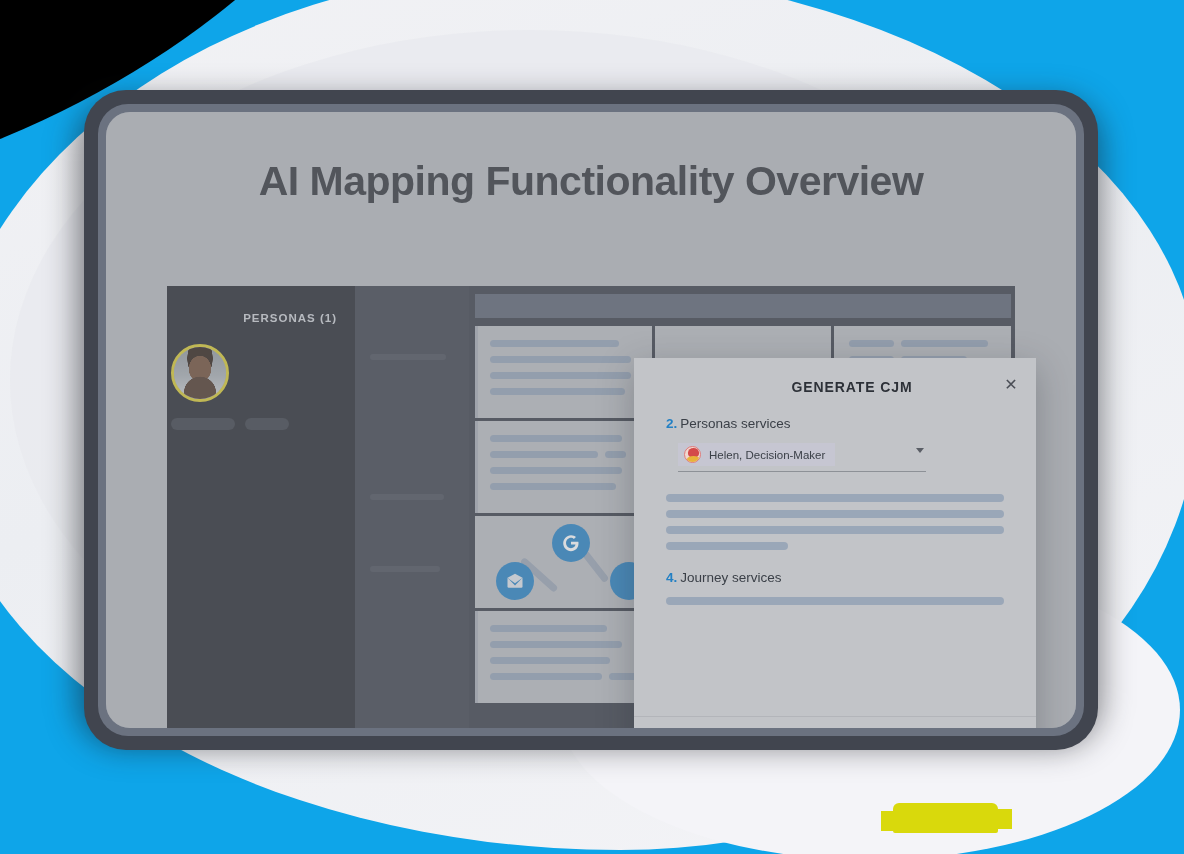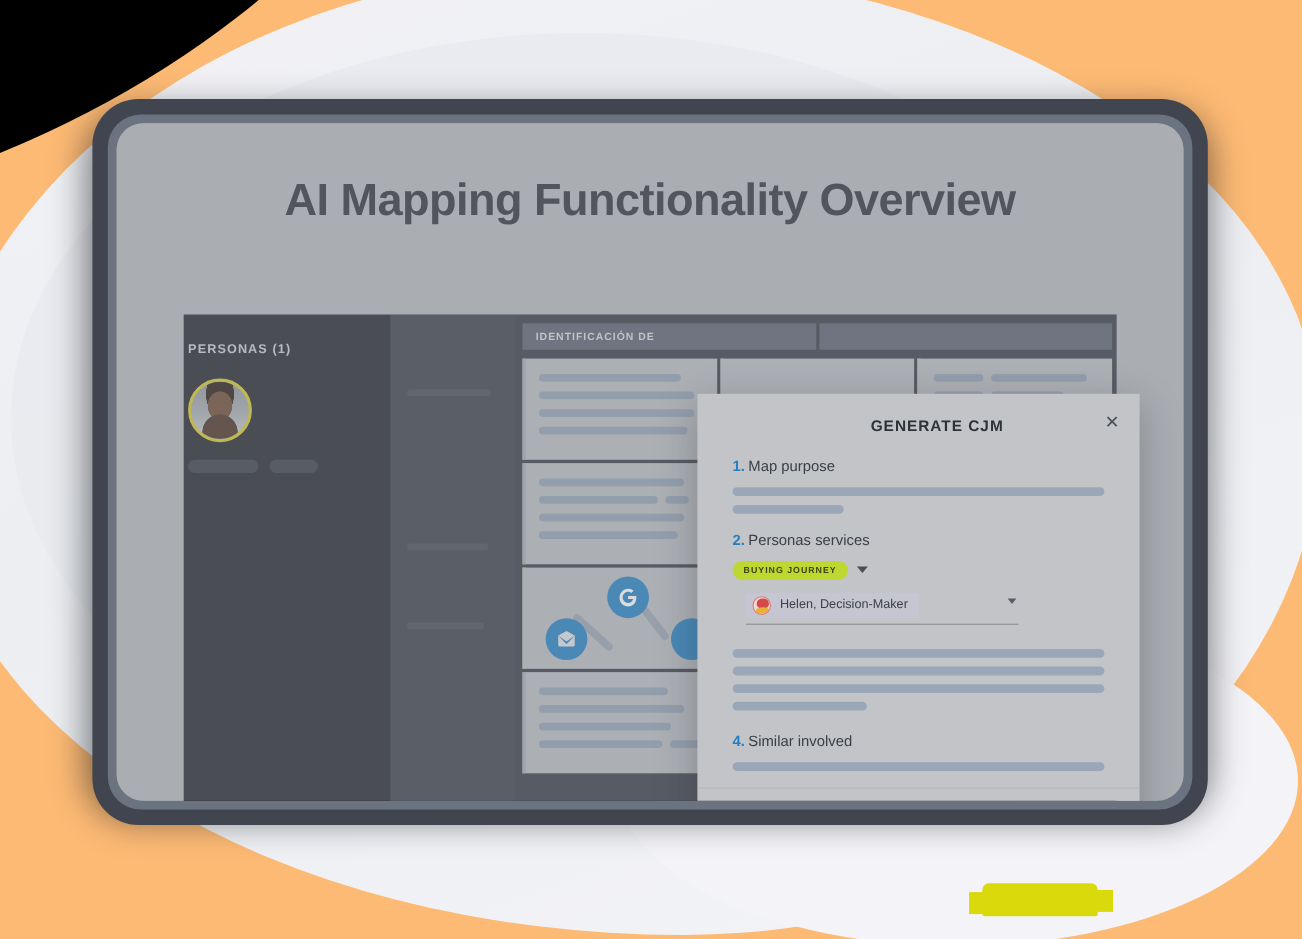--- a/index.html
+++ b/index.html
@@ -6,21 +6,21 @@
   html, body {
     width: 1184px; height: 854px;
     overflow: hidden;
     background: #000;
     font-family: "Liberation Sans", sans-serif;
   }
 
   #stage {
     position: relative;
     width: 1184px; height: 854px;
-    background: #fdba74;
+    background: #0ea5e9;
     overflow: hidden;
   }
 
   
   .blob-a {
     position: absolute;
     left: -60px; top: -30px;
     width: 1260px; height: 880px;
     background: linear-gradient(160deg, #f2f2f5 0%, #eceef2 45%, #f4f4f7 100%);
     border-radius: 48% 52% 46% 54% / 52% 48% 52% 48%;
@@ -130,20 +130,21 @@
     background: #373b46;
     overflow: hidden;
   }
 
   
   .personas-col {
     width: 188px;
     background: #23262d;
     padding: 26px 18px 0 4px;
     flex: 0 0 auto;
+    text-align: right;
   }
   .personas-head {
     font-size: 11.5px;
     letter-spacing: 1px;
     color: #c9ccd2;
     font-weight: bold;
     white-space: nowrap;
   }
   .personas-count { color: #c9ccd2; }
   .avatar {
@@ -403,23 +404,20 @@
 
           <div class="stages-col">
             <div class="stage-bar" style="top:68px; width:76px;"></div>
             <div class="stage-bar" style="top:208px; width:74px;"></div>
             <div class="stage-bar" style="top:280px; width:70px;"></div>
           </div>
 
           <div class="grid-col">
 
             <div class="header-row">
-              <div class="col-header">
-                <span>IDENTIFICACIÓN DE</span>
-              </div>
               <div class="col-header">
                 <span></span>
               </div>
             </div>
 
             <div class="rows">
 
               <div class="row">
                 <div class="cell">
                   <div class="line" style="width:86%"></div>
@@ -555,37 +553,24 @@
         <div class="modal-overlay"></div>
 
         <div class="modal">
           <div class="modal-head">
             <div class="modal-title">GENERATE CJM</div>
             <div class="modal-close">✕</div>
           </div>
 
           <div class="modal-body">
 
-            <div class="field">
-              <div class="field-label">
-                <span class="field-num">1.</span><span>Map purpose</span>
-              </div>
-              <div>
-                <div class="ph-line" style="width:100%"></div>
-                <div class="ph-line" style="width:30%"></div>
-              </div>
-            </div>
 
             <div class="field">
               <div class="field-label">
                 <span class="field-num">2.</span><span>Personas services</span>
-              </div>
-              <div class="tag-row">
-                <span class="tag">BUYING JOURNEY</span>
-                <span class="caret"></span>
               </div>
               <div class="persona-select">
                 <div class="persona-chip">
                   <span class="mini-avatar"></span>
                   <span class="persona-name">Helen, Decision-Maker</span>
                 </div>
                 <span class="select-caret"></span>
               </div>
             </div>
 
@@ -593,21 +578,21 @@
               <div>
                 <div class="ph-line" style="width:100%"></div>
                 <div class="ph-line" style="width:100%"></div>
                 <div class="ph-line" style="width:100%"></div>
                 <div class="ph-line" style="width:36%"></div>
               </div>
             </div>
 
             <div class="field" style="margin-top:20px">
               <div class="field-label">
-                <span class="field-num">4.</span><span>Similar involved</span>
+                <span class="field-num">4.</span><span>Journey services</span>
               </div>
               <div>
                 <div class="ph-line" style="width:100%"></div>
               </div>
             </div>
 
           </div>
 
           <div class="modal-foot">
             

